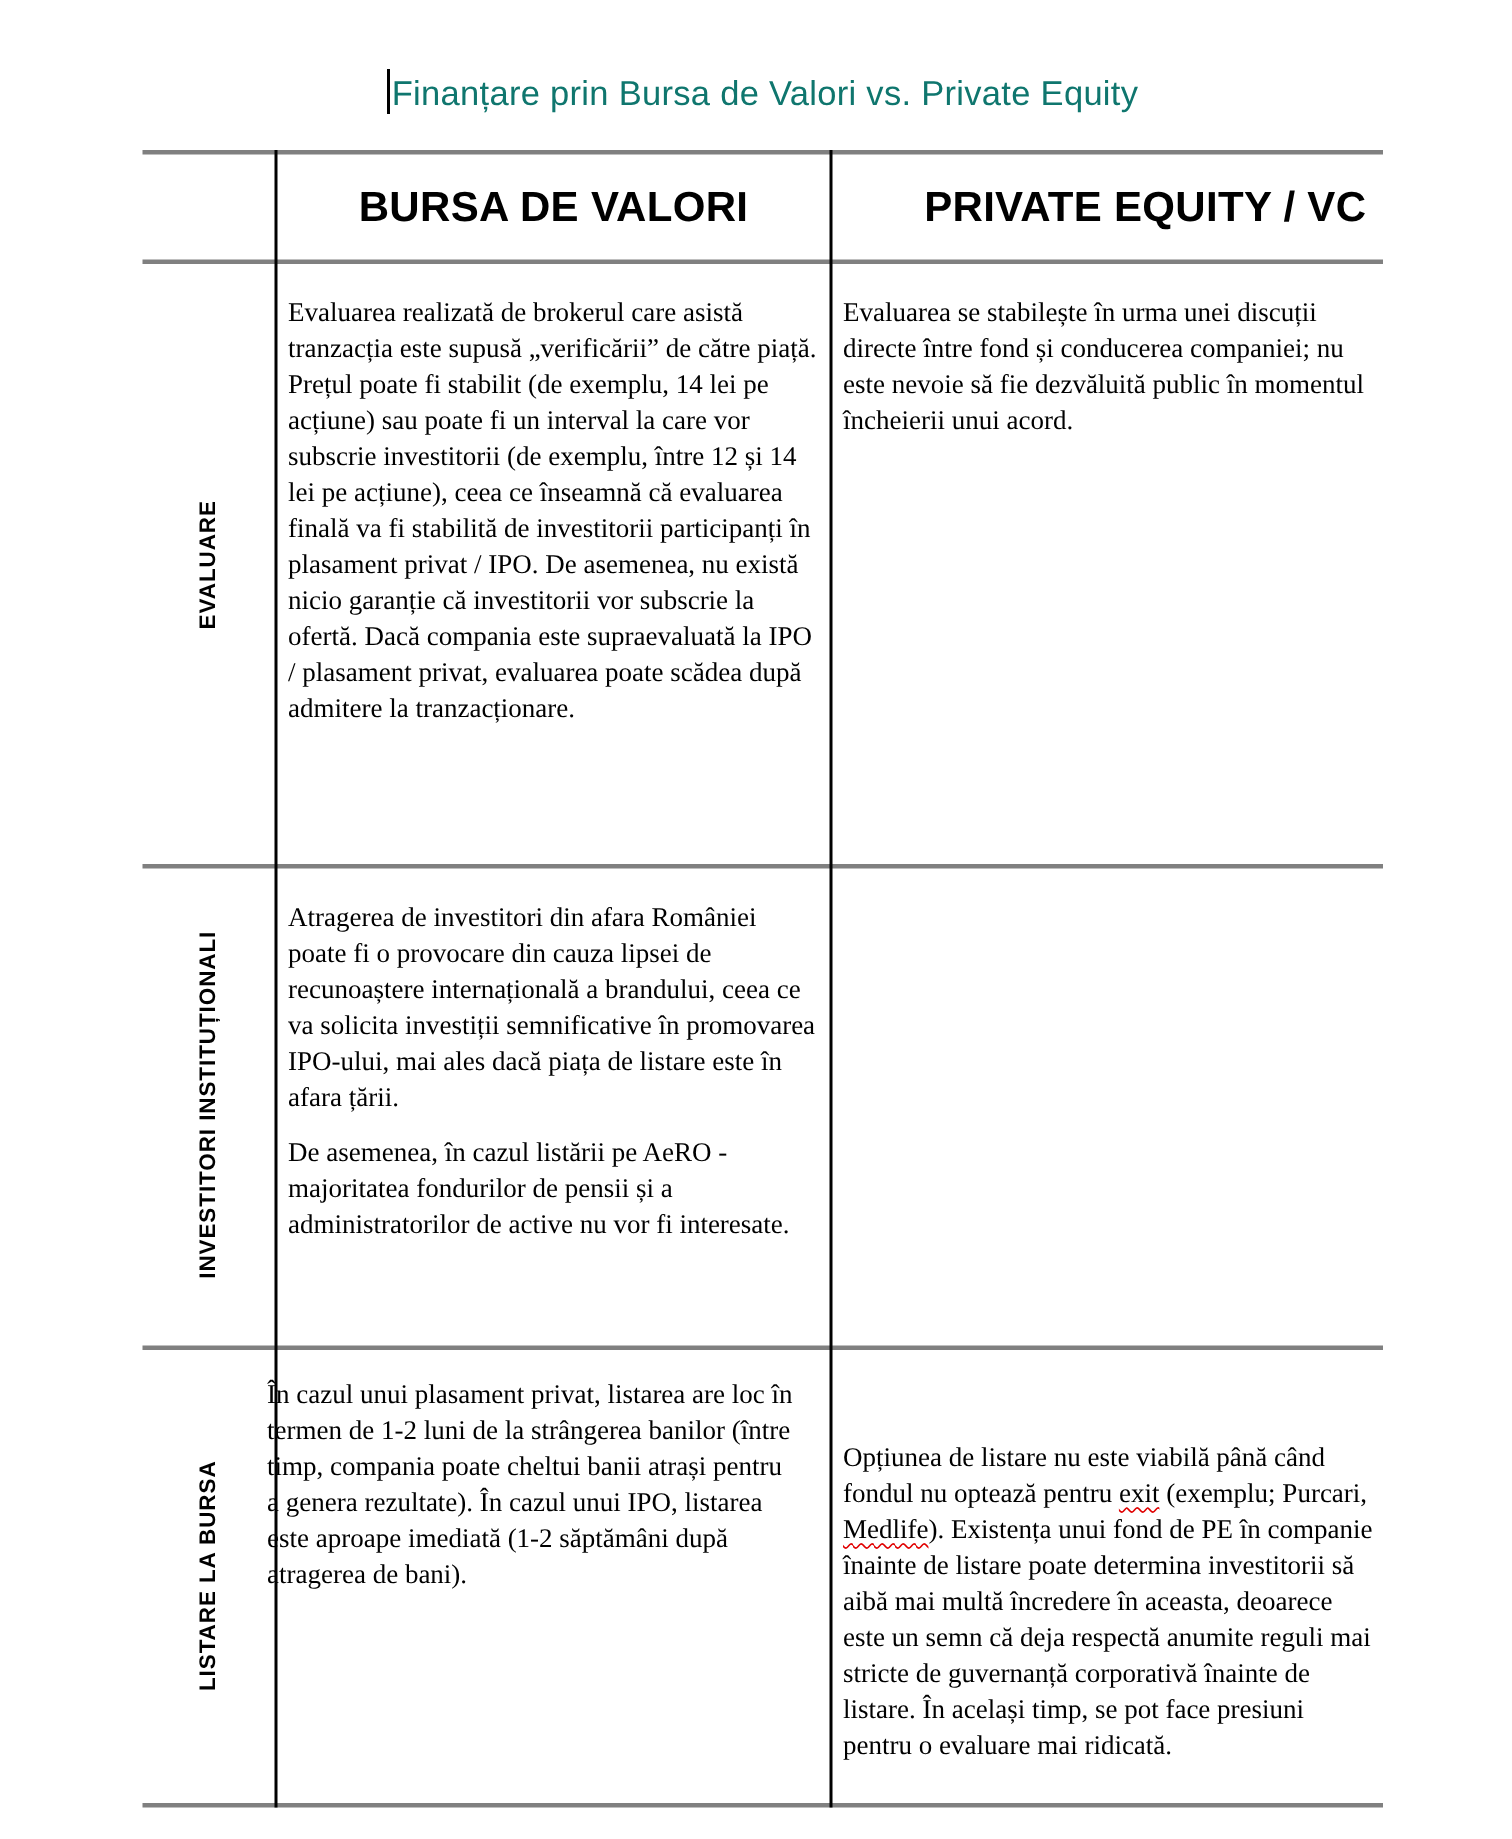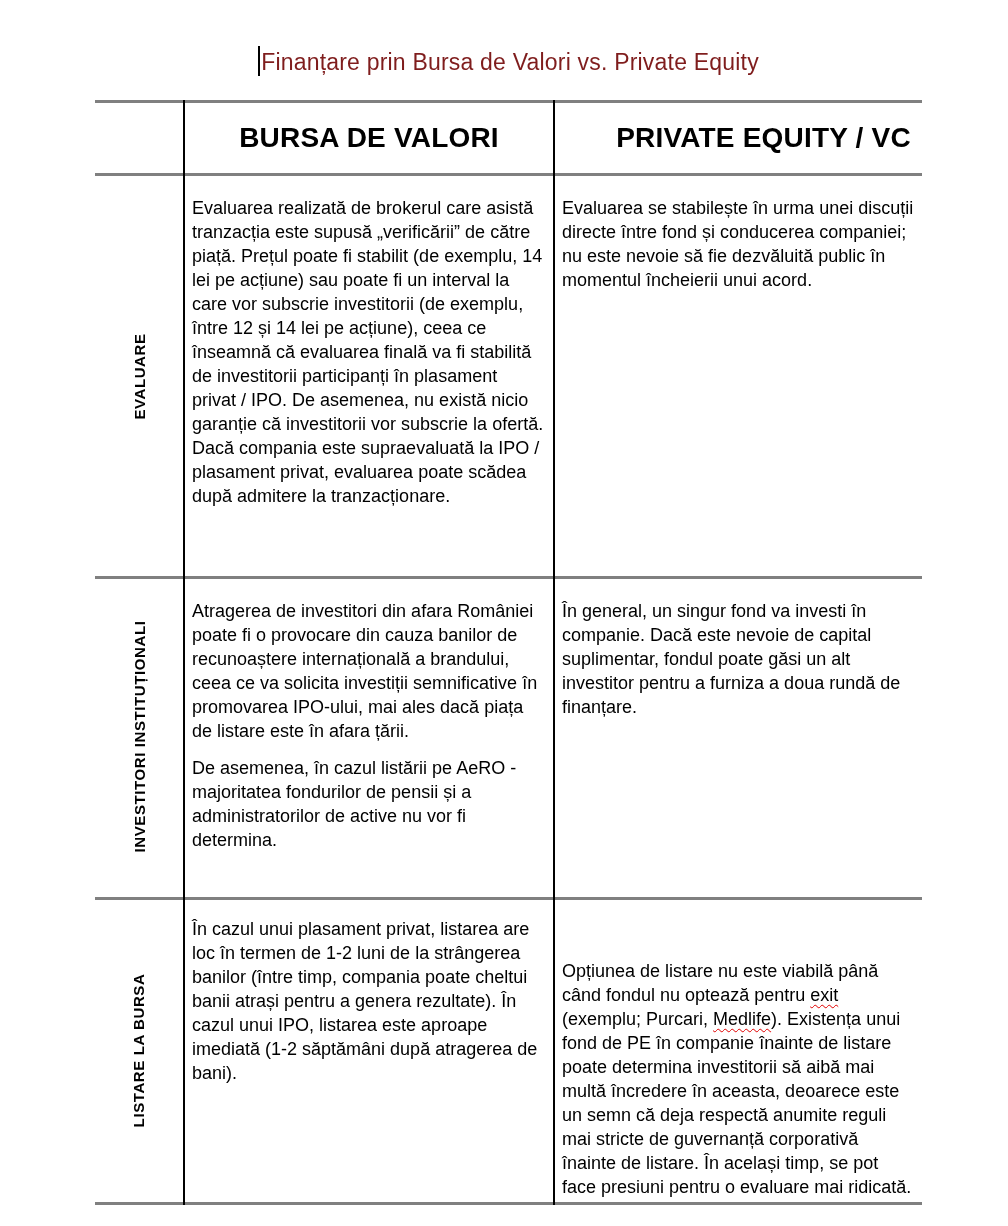--- a/index.html
+++ b/index.html
@@ -14,21 +14,21 @@
     overflow: hidden;
   }
   .doc-title {
     position: absolute;
     left: 95px;
     top: 46px;
     width: 827px;
     text-align: center;
     font-size: 23px;
     letter-spacing: 0.2px;
-    color: #7f1d1d;
+    color: #0f766e;
     white-space: nowrap;
   }
   .caret {
     display: inline-block;
     width: 2px;
     height: 30px;
     background: #000;
     vertical-align: -6px;
     margin-right: 1px;
   }
@@ -67,20 +67,21 @@
     transform: rotate(-90deg);
     white-space: nowrap;
     font-weight: bold;
     font-size: 15px;
     letter-spacing: 0.6px;
   }
   .text-cell {
     font-size: 18px;
     line-height: 24px;
     color: #000;
+    font-family: Liberation Serif, serif;
   }
   .text-cell p { margin: 0 0 13px 0; }
   .text-cell p:last-child { margin-bottom: 0; }
   .misspelled {
     text-decoration: underline;
     text-decoration-style: wavy;
     text-decoration-color: #e00000;
     text-decoration-thickness: 1px;
     text-underline-offset: 3px;
   }
@@ -117,30 +118,27 @@
     <p>Evaluarea realizată de brokerul care asistă tranzacția este supusă „verificării” de către piață. Prețul poate fi stabilit (de exemplu, 14 lei pe acțiune) sau poate fi un interval la care vor subscrie investitorii (de exemplu, între 12 și 14 lei pe acțiune), ceea ce înseamnă că evaluarea finală va fi stabilită de investitorii participanți în plasament privat / IPO. De asemenea, nu există nicio garanție că investitorii vor subscrie la ofertă. Dacă compania este supraevaluată la IPO / plasament privat, evaluarea poate scădea după admitere la tranzacționare.</p>
   </div>
   <div class="cell text-cell" style="left:555px; top:176px; width:367px; height:400px; padding:20px 6px 0 7px;">
     <p>Evaluarea se stabilește în urma unei discuții directe între fond și conducerea companiei; nu este nevoie să fie dezvăluită public în momentul încheierii unui acord.</p>
   </div>
 
   <div class="cell label-cell" style="left:95px; top:579px; width:88px; height:315px;">
     <span>INVESTITORI INSTITUȚIONALI</span>
   </div>
   <div class="cell text-cell" style="left:185px; top:579px; width:368px; height:315px; padding:20px 6px 0 7px;">
-    <p>Atragerea de investitori din afara României poate fi o provocare din cauza banilor de recunoaștere internațională a brandului, ceea ce va solicita investiții semnificative în promovarea IPO-ului, mai ales dacă piața de listare este în afara țării.</p>
-    <p>De asemenea, în cazul listării pe AeRO - majoritatea fondurilor de pensii și a administratorilor de active nu vor fi determina.</p>
-  </div>
-  <div class="cell text-cell" style="left:555px; top:579px; width:367px; height:315px; padding:20px 6px 0 7px;">
-    <p>În general, un singur fond va investi în companie. Dacă este nevoie de capital suplimentar, fondul poate găsi un alt investitor pentru a furniza a doua rundă de finanțare.</p>
+    <p>Atragerea de investitori din afara României poate fi o provocare din cauza lipsei de recunoaștere internațională a brandului, ceea ce va solicita investiții semnificative în promovarea IPO-ului, mai ales dacă piața de listare este în afara țării.</p>
+    <p>De asemenea, în cazul listării pe AeRO - majoritatea fondurilor de pensii și a administratorilor de active nu vor fi interesate.</p>
   </div>
 
   <div class="cell label-cell" style="left:95px; top:900px; width:88px; height:300px;">
     <span>LISTARE LA BURSA</span>
   </div>
-  <div class="cell text-cell" style="left:185px; top:900px; width:368px; height:300px; padding:17px 6px 0 7px;">
+  <div class="cell text-cell" style="left:171px; top:900px; width:368px; height:300px; padding:17px 6px 0 7px;">
     <p>În cazul unui plasament privat, listarea are loc în termen de 1-2 luni de la strângerea banilor (între timp, compania poate cheltui banii atrași pentru a genera rezultate). În cazul unui IPO, listarea este aproape imediată (1-2 săptămâni după atragerea de bani).</p>
   </div>
   <div class="cell text-cell" style="left:555px; top:942px; width:367px; height:300px; padding:17px 6px 0 7px;">
     <p><span>Opțiunea de listare nu este viabilă până când fondul nu optează pentru </span><span class="misspelled">exit</span><span> (exemplu; Purcari, </span><span class="misspelled">Medlife</span><span>). Existența unui fond de PE în companie înainte de listare poate determina investitorii să aibă mai multă încredere în aceasta, deoarece este un semn că deja respectă anumite reguli mai stricte de guvernanță corporativă înainte de listare. În același timp, se pot face presiuni pentru o evaluare mai ridicată.</span></p>
   </div>
 
 </div>
 
 </body></html>

